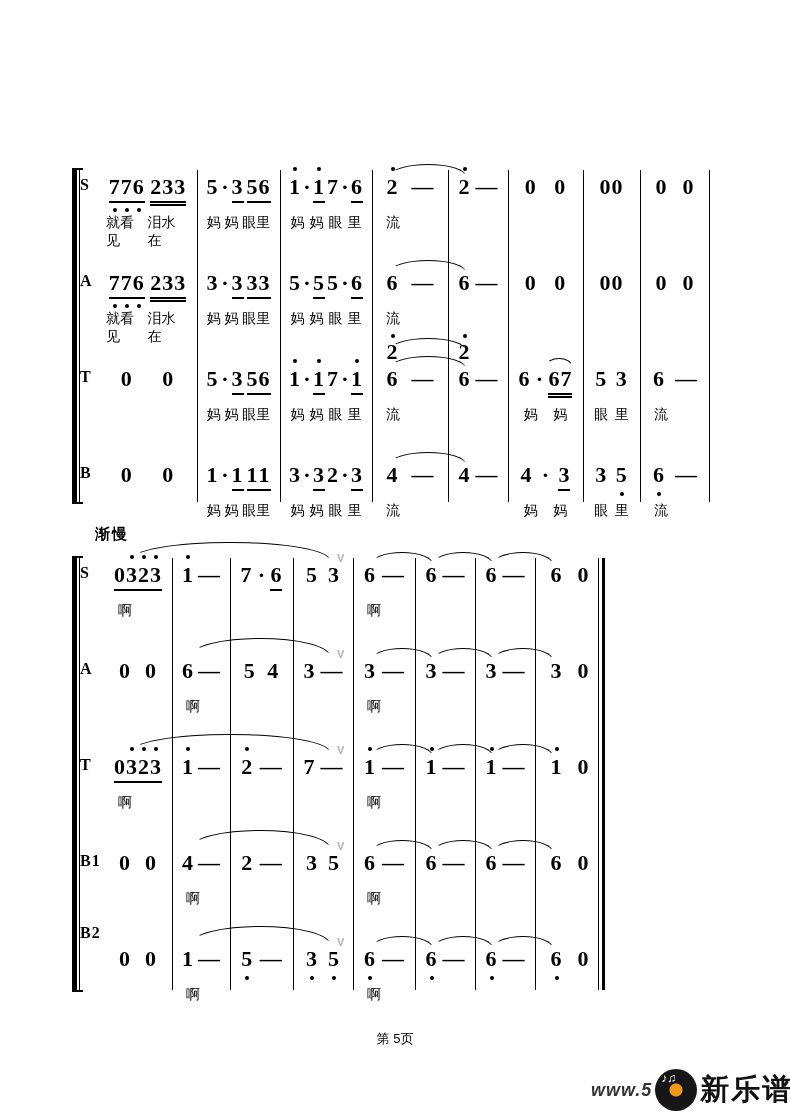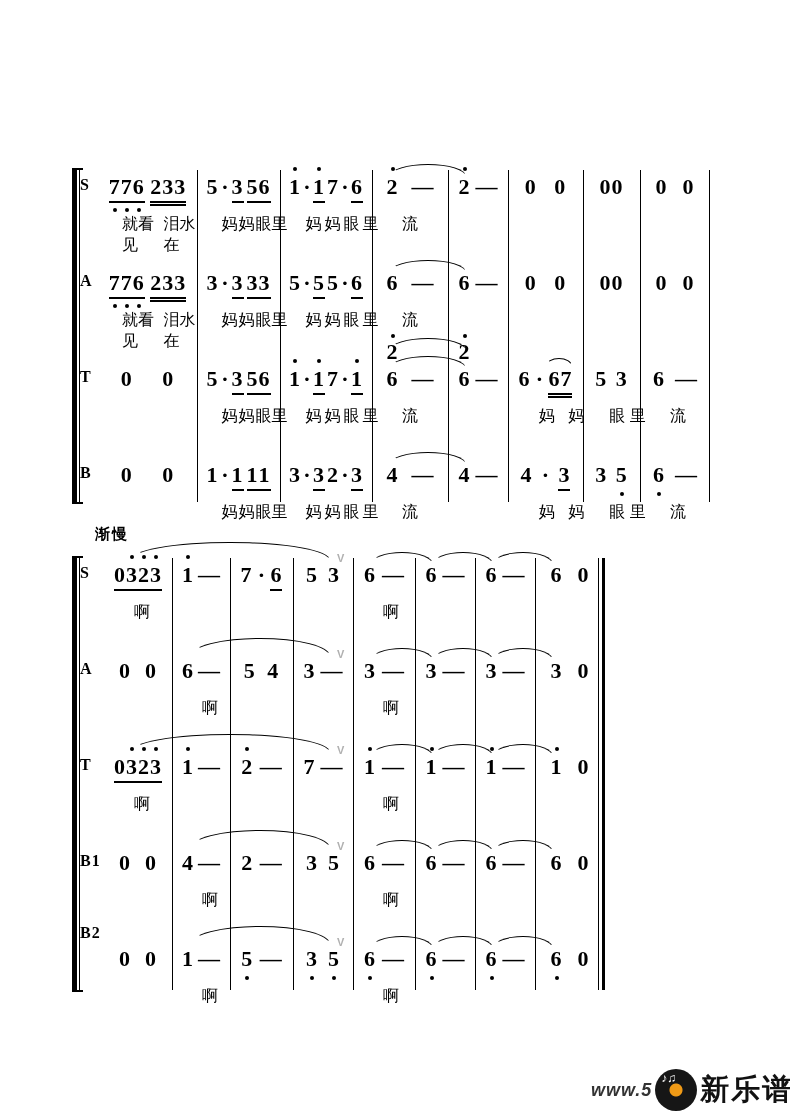--- a/index.html
+++ b/index.html
@@ -8,22 +8,22 @@
         font-family:"Liberation Serif",serif;overflow:hidden}
   .system{position:absolute}
   .vbar{position:absolute;top:0;width:1px;background:#000}
   .startbar{position:absolute;top:0;left:0;width:8px;border-left:5px solid #000;border-right:1px solid #000}
   .startbar::before,.startbar::after{content:"";position:absolute;left:-5px;width:11px;height:2px;background:#000}
   .startbar::before{top:-2px}.startbar::after{bottom:-2px}
   .endbar-single{position:absolute;top:0;width:1px;background:#000}
   .endbar-final{position:absolute;top:0;width:7px;border-left:1px solid #000;border-right:3px solid #000}
   .part-label{position:absolute;font-weight:bold;font-size:16px;letter-spacing:1px}
   .note-line{position:absolute;left:0;display:flex;height:30px}
-  .lyric-line{position:absolute;left:16px;display:flex;height:20px;
-              font-family:Liberation Mono, monospace;font-size:16px}
+  .lyric-line{position:absolute;left:0;display:flex;height:20px;
+              font-family:Liberation Mono, monospace;font-size:14px}
   .cell{display:flex;justify-content:space-around;align-items:baseline;padding:0 8px;flex:none}
   .cell.start{justify-content:flex-start}
   .note-line .cell{font-weight:bold;font-size:22px;line-height:26px}
   .grp{position:relative;display:inline-block;letter-spacing:1px;white-space:nowrap}
   .u1{border-bottom:2px solid #000;padding-bottom:1px}
   .u2{border-bottom:2px solid #000;padding-bottom:1px}
   .u2::after{content:"";position:absolute;left:0;right:0;bottom:-5px;height:2px;background:#000}
   .nc{position:relative;display:inline-block}
   .odot{position:absolute;left:50%;transform:translateX(-50%);width:4px;height:4px;border-radius:50%;background:#000}
   .odot.hi{top:-7px}
@@ -46,20 +46,21 @@
   .wm-logo{position:relative;width:42px;height:42px;border-radius:50%;flex:none}
   .wm-notes{position:absolute;top:3px;left:6px;color:#fff;font-size:12px;line-height:1}
   .wm-brand{font-family:"Liberation Sans",sans-serif;font-weight:bold;font-size:29px;
             color:#111;letter-spacing:2px;white-space:nowrap}
 </style>
 </head>
 <body>
 
 <div class="page" id="page">
   <div class="tempo">渐慢</div>
+  <div class="footer">第 5页</div>
   <div class="watermark">
     <span class="wm-url">www.5</span>
     <span class="wm-logo" id="wm-logo" style="background: radial-gradient(circle, rgb(240, 154, 22) 0px, rgb(240, 154, 22) 6px, rgb(22, 22, 22) 7px, rgb(22, 22, 22) 100%);">
       <span class="wm-notes">♪♫</span>
     </span>
     <span class="wm-brand">新乐谱</span>
   </div>
 <div class="system" style="left: 72px; top: 170px; width: 638px; height: 462px;">
       <div class="vbar" style="left: 125px; height: 332px;"></div>
       <div class="vbar" style="left: 208px; height: 332px;"></div>

